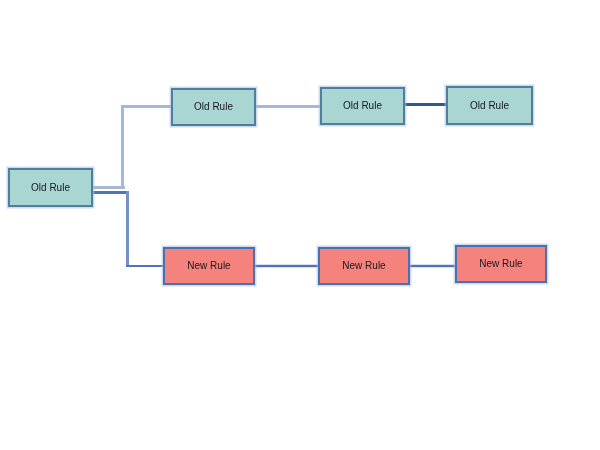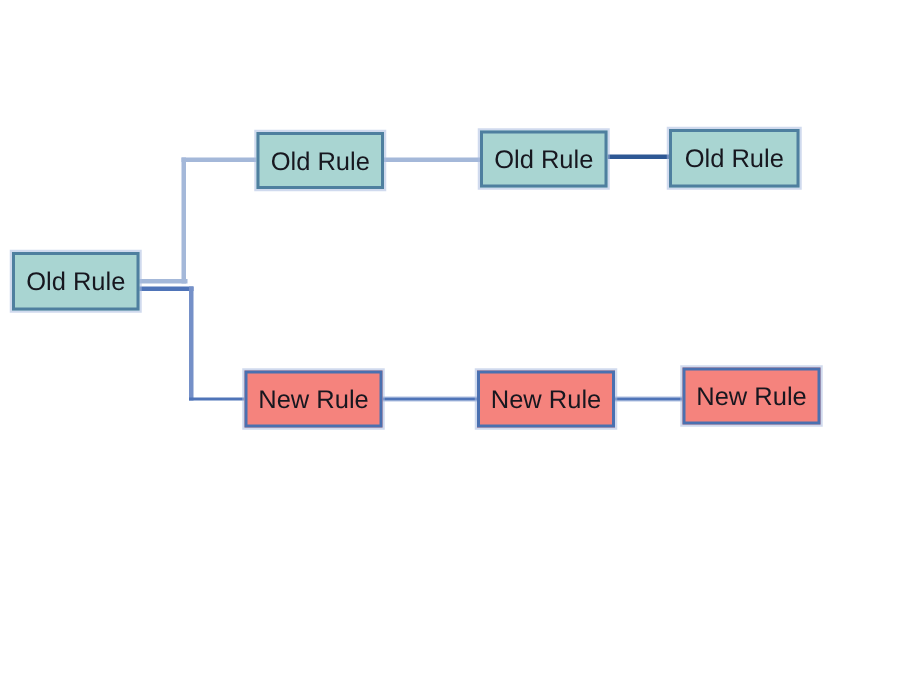--- a/index.html
+++ b/index.html
@@ -8,21 +8,21 @@
     width: 600px;
     height: 450px;
     overflow: hidden;
     font-family: "Liberation Sans", sans-serif;
   }
   .node {
     position: absolute;
     display: flex;
     align-items: center;
     justify-content: center;
-    font-size: 17px;
+    font-size: 10px;
     line-height: 1;
     border: 2px solid;
     box-sizing: border-box;
     box-shadow: 0 0 0 1.5px rgba(170, 188, 224, 0.55);
     cursor: default;
     user-select: none;
   }
   
   .n-root { left: 8px;   top: 168px; width: 85px; height: 39px; }
   .n-t1   { left: 171px; top: 88px;  width: 85px; height: 38px; }

